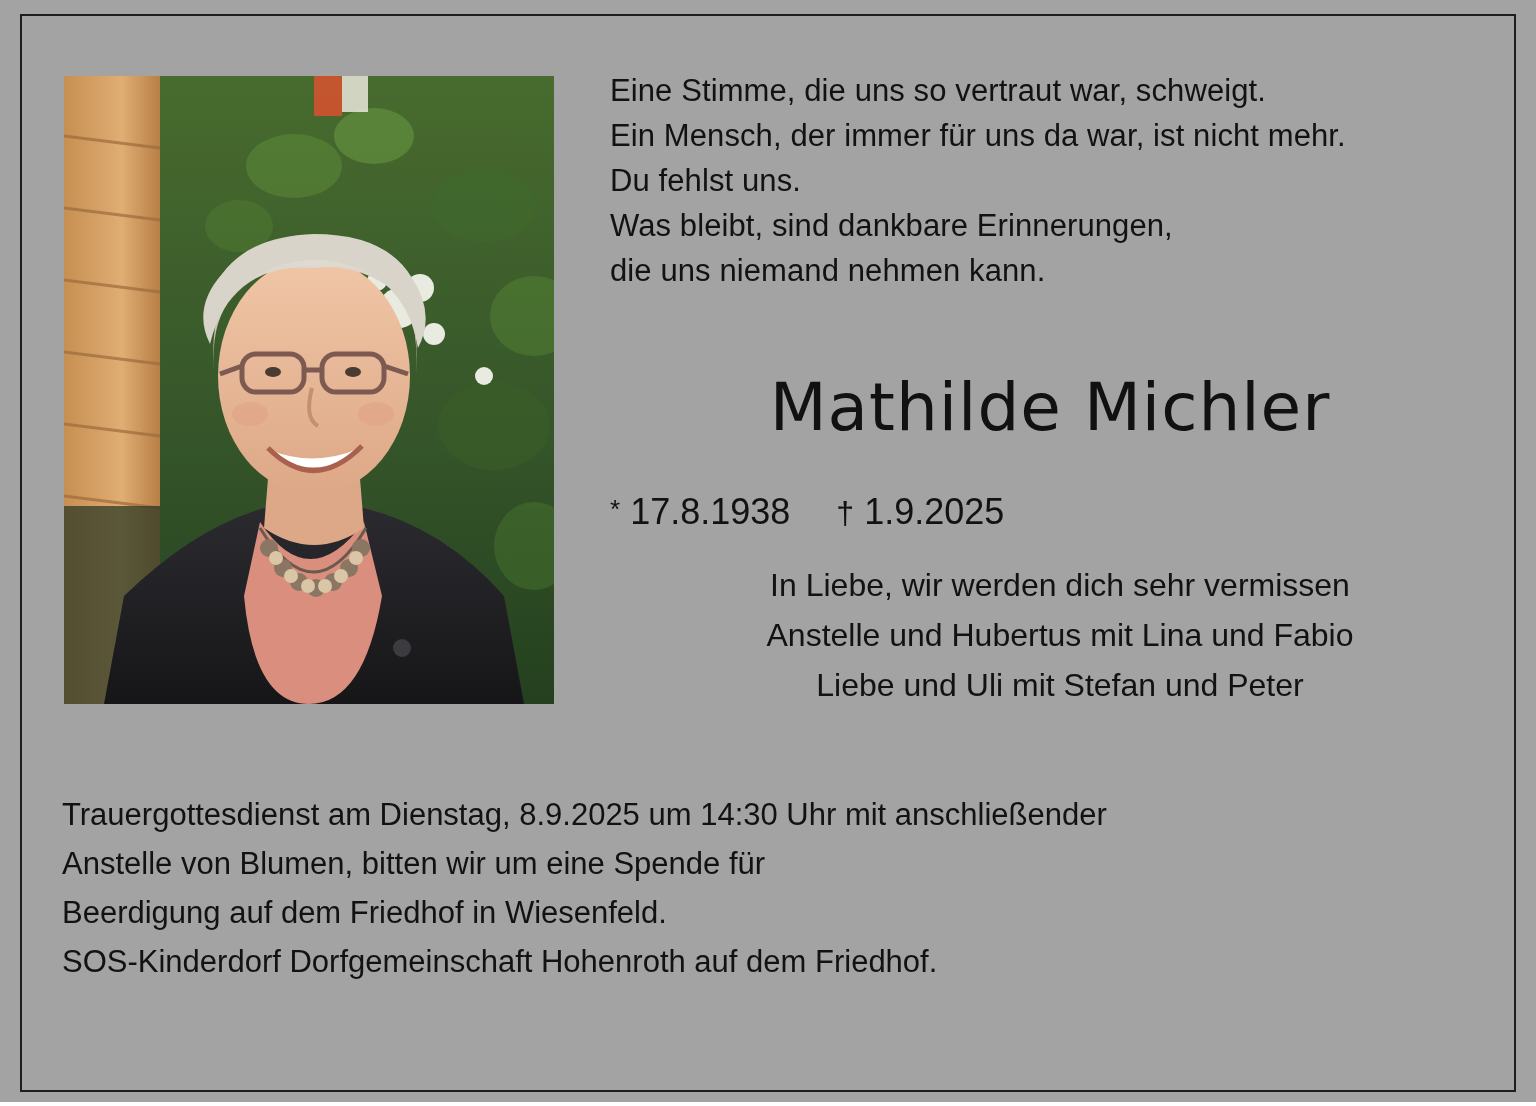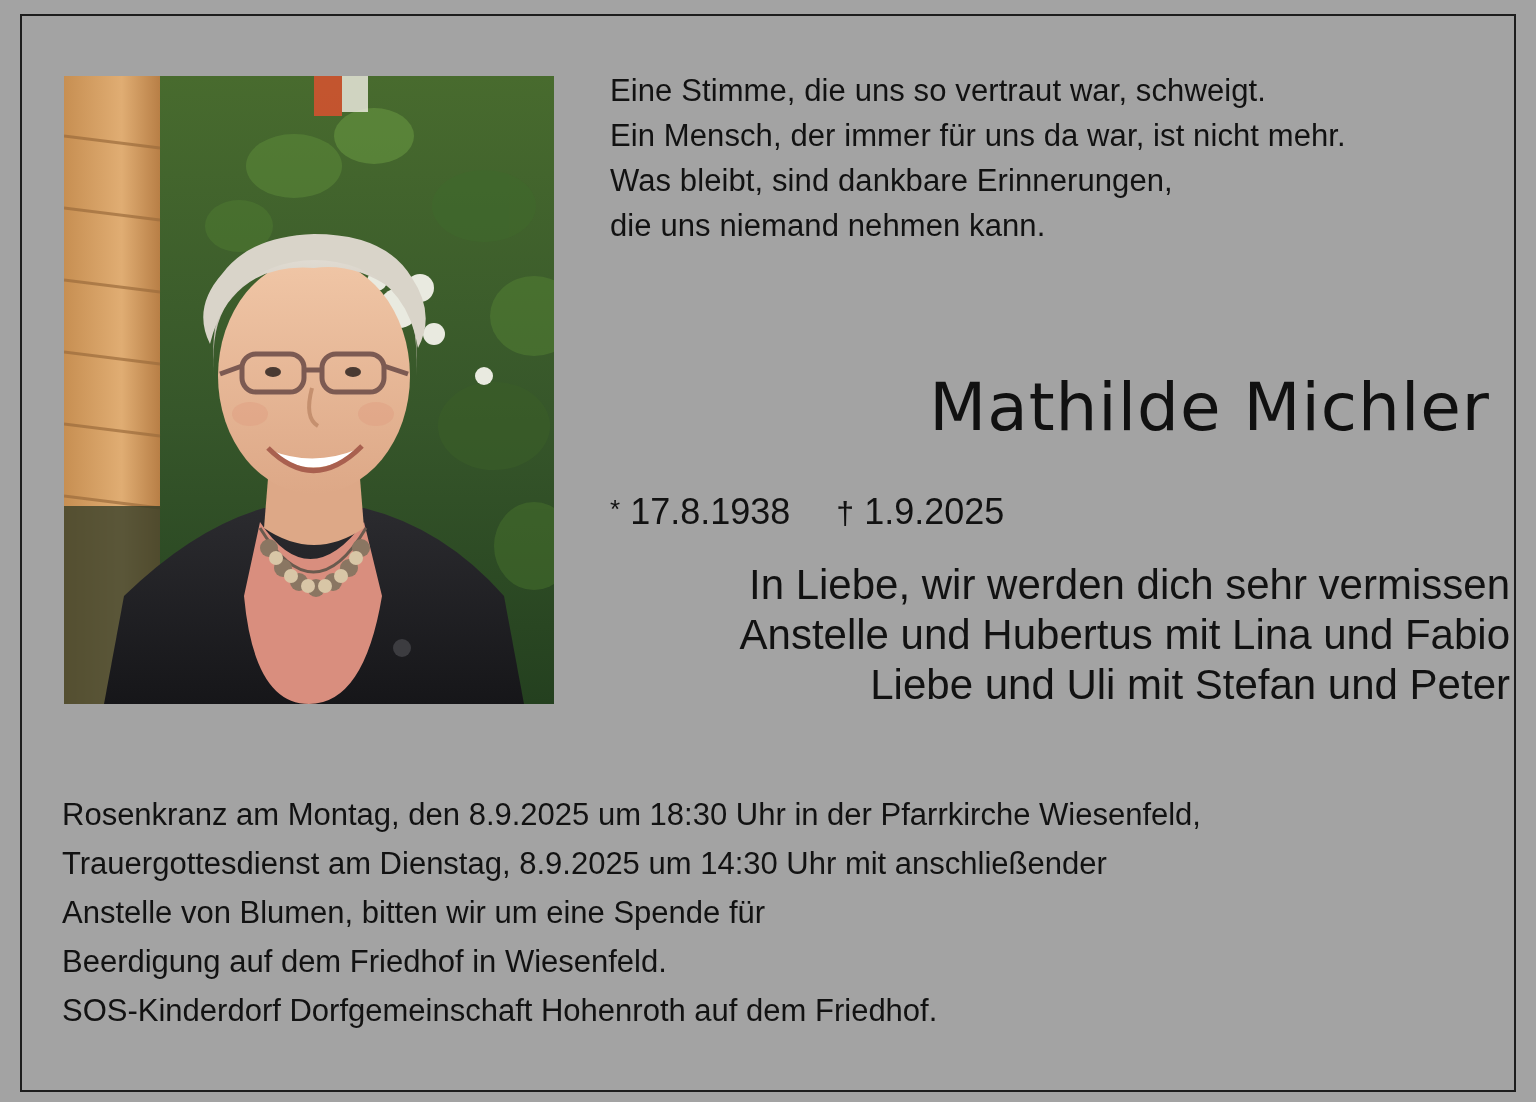--- a/index.html
+++ b/index.html
@@ -56,21 +56,21 @@
   }
   .verse div {
     white-space: nowrap;
   }
   
   .name {
     position: absolute;
     left: 610px;
     top: 368px;
     width: 880px;
-    text-align: right;
+    text-align: center;
     font-family: "DejaVu Sans", sans-serif;
     font-size: 66px;
     line-height: 80px;
     font-weight: 400;
     color: #111111;
     letter-spacing: 1px;
   }
   
   .dates {
     position: absolute;
@@ -92,22 +92,22 @@
   }
   .dates .cross {
     font-size: 32px;
   }
   
   .family {
     position: absolute;
     left: 610px;
     top: 560px;
     width: 900px;
-    text-align: right;
-    font-size: 42px;
+    text-align: center;
+    font-size: 32px;
     line-height: 50px;
     color: #121212;
   }
   .family div {
     white-space: nowrap;
   }
   
   .service {
     position: absolute;
     left: 62px;
@@ -240,20 +240,21 @@
         </g>
       </g>
 
       <circle cx="338" cy="572" r="9" fill="#3c3c40"></circle>
     </svg>
   </div>
 
   <div class="verse">
     <div>Eine Stimme, die uns so vertraut war, schweigt.</div>
     <div>Ein Mensch, der immer für uns da war, ist nicht mehr.</div>
+    <div>Du fehlst uns.</div>
     <div>Was bleibt, sind dankbare Erinnerungen,</div>
     <div>die uns niemand nehmen kann.</div>
   </div>
 
   <div class="name">Mathilde Michler</div>
 
   <div class="dates">
     <span class="star">*</span>
     <span>17.8.1938</span>
     <span class="gap"></span>
@@ -261,20 +262,19 @@
     <span>1.9.2025</span>
   </div>
 
   <div class="family">
     <div>In Liebe, wir werden dich sehr vermissen</div>
     <div>Anstelle und Hubertus mit Lina und Fabio</div>
     <div>Liebe und Uli mit Stefan und Peter</div>
   </div>
 
   <div class="service">
-    <div>Rosenkranz am Montag, den 8.9.2025 um 18:30 Uhr in der Pfarrkirche Wiesenfeld,</div>
     <div>Trauergottesdienst am Dienstag, 8.9.2025 um 14:30 Uhr mit anschließender</div>
     <div>Anstelle von Blumen, bitten wir um eine Spende für</div>
     <div>Beerdigung auf dem Friedhof in Wiesenfeld.</div>
     <div>SOS-Kinderdorf Dorfgemeinschaft Hohenroth auf dem Friedhof.</div>
   </div>
 
 </div>
 
 </body></html>

